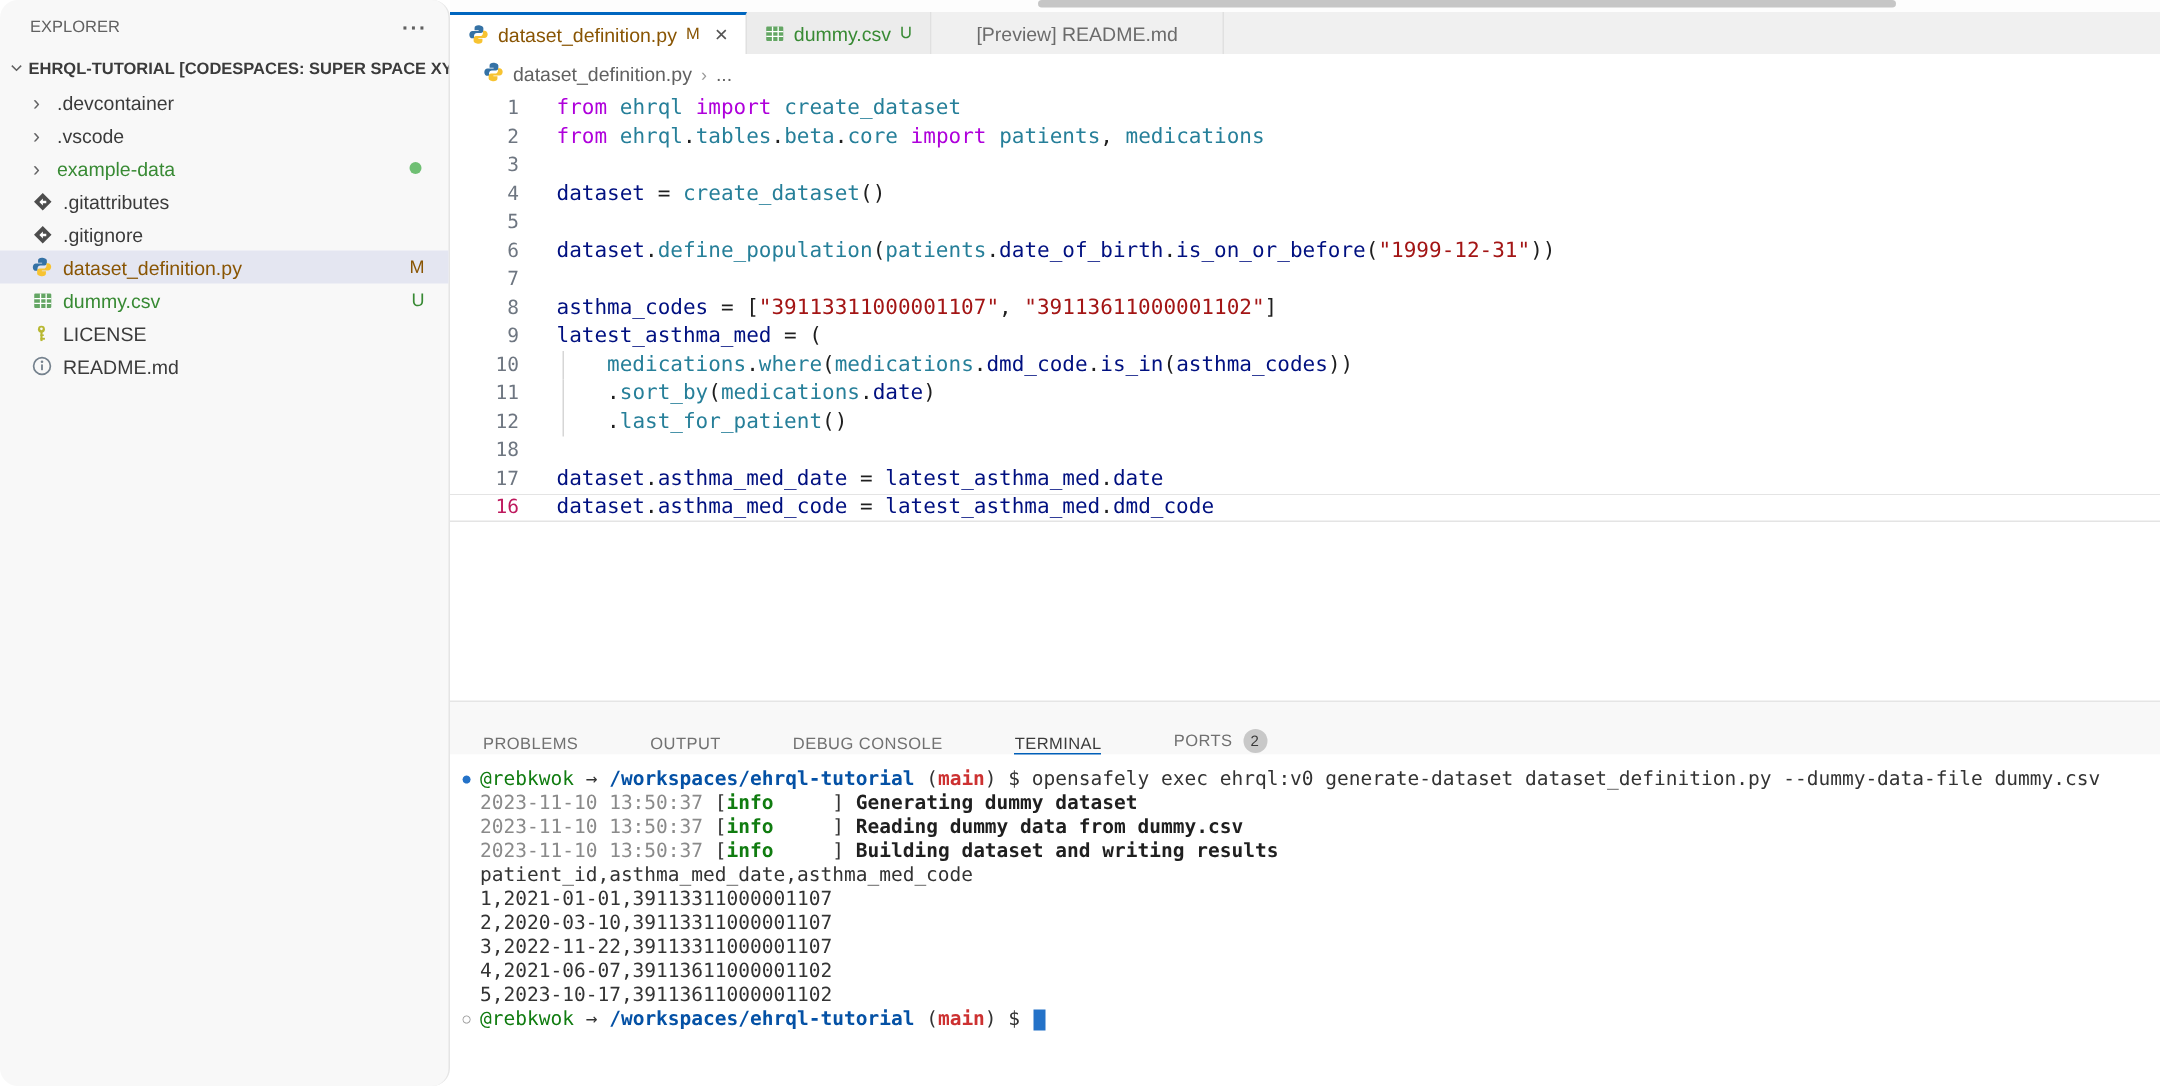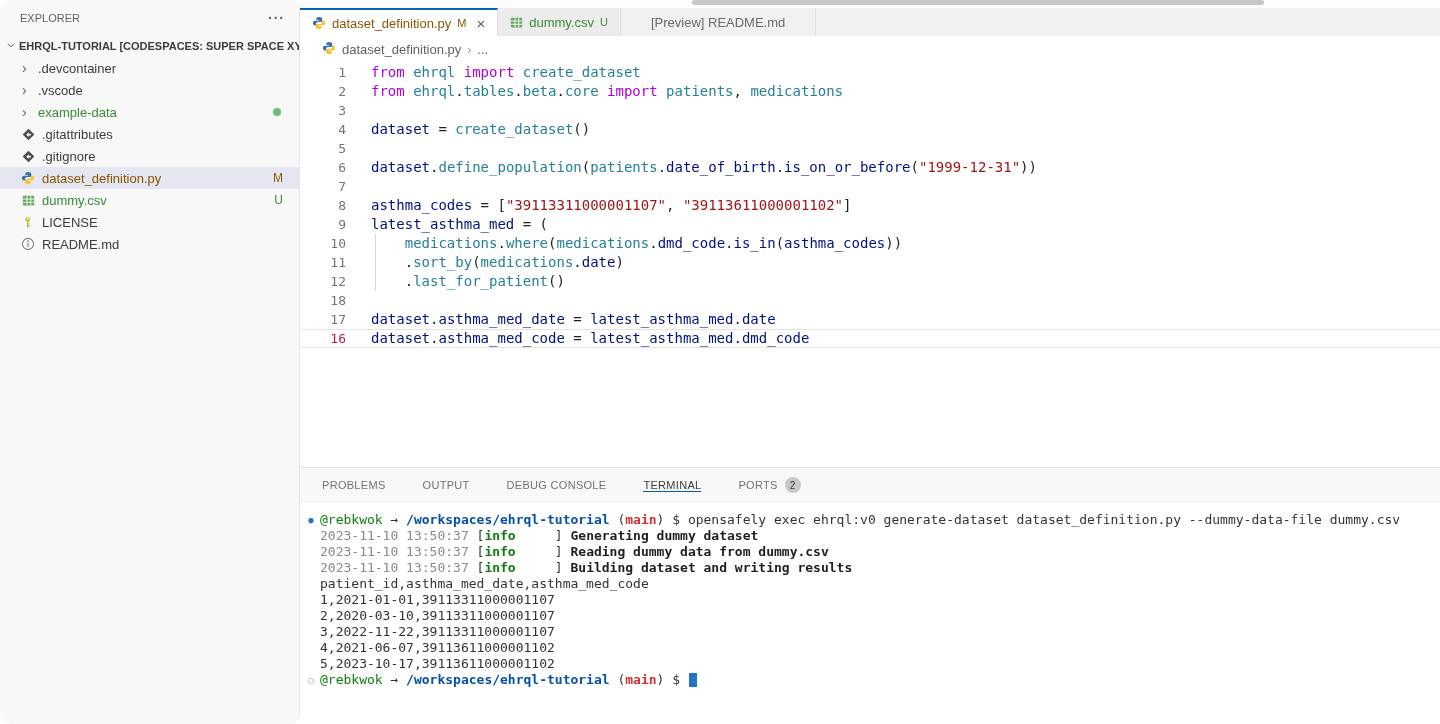--- a/index.html
+++ b/index.html
@@ -59,21 +59,21 @@
   .codeline .code { padding-left:25px; }
   .codeline.current { box-shadow: inset 0 1px 0 #e4e4e4, inset 0 -1px 0 #e4e4e4; }
   .codeline.current .num { color:#be185d; }
   .codeline .iguide { position:absolute; left:75px; top:0; bottom:0; border-left:1px solid #d6d6d6; }
   .kw { color:#af00db; } .fn { color:#267f99; } .vr { color:#001080; }
   .pr { color:#001080; font-weight:400; } .st { color:#a31515; } .pn { color:#1f1f1f; }
 
   
   .panel { position:absolute; left:0; top:467px; width:1140px; height:257px;
     background:#fff; border-top:1px solid #e5e5e5; }
-  .panel-tabs { display:flex; align-items:center; gap:37px; height:35px;
+  .panel-tabs { display:flex; align-items:flex-end; gap:48px; height:35px;
     background:#f8f8f8; padding-left:22px; font-size:11px; color:#717171; }
   .ptab { display:flex; align-items:center; gap:7px; border-bottom:1px solid transparent;
     cursor:pointer; letter-spacing:.3px; }
   .ptab.active { color:#3b3b3b; border-bottom-color:#005fb8; }
   .pbadge { width:16px; height:16px; border-radius:50%; background:#c8c8c8;
     color:#383838; font-size:10px; display:flex; align-items:center; justify-content:center; }
 
   .terminal { padding-top:9px; font-family:"DejaVu Sans Mono", monospace;
     font-size:13px; line-height:16px; color:#333; background:#fff; }
   .tline { position:relative; white-space:pre; padding-left:20px; height:16px; }

